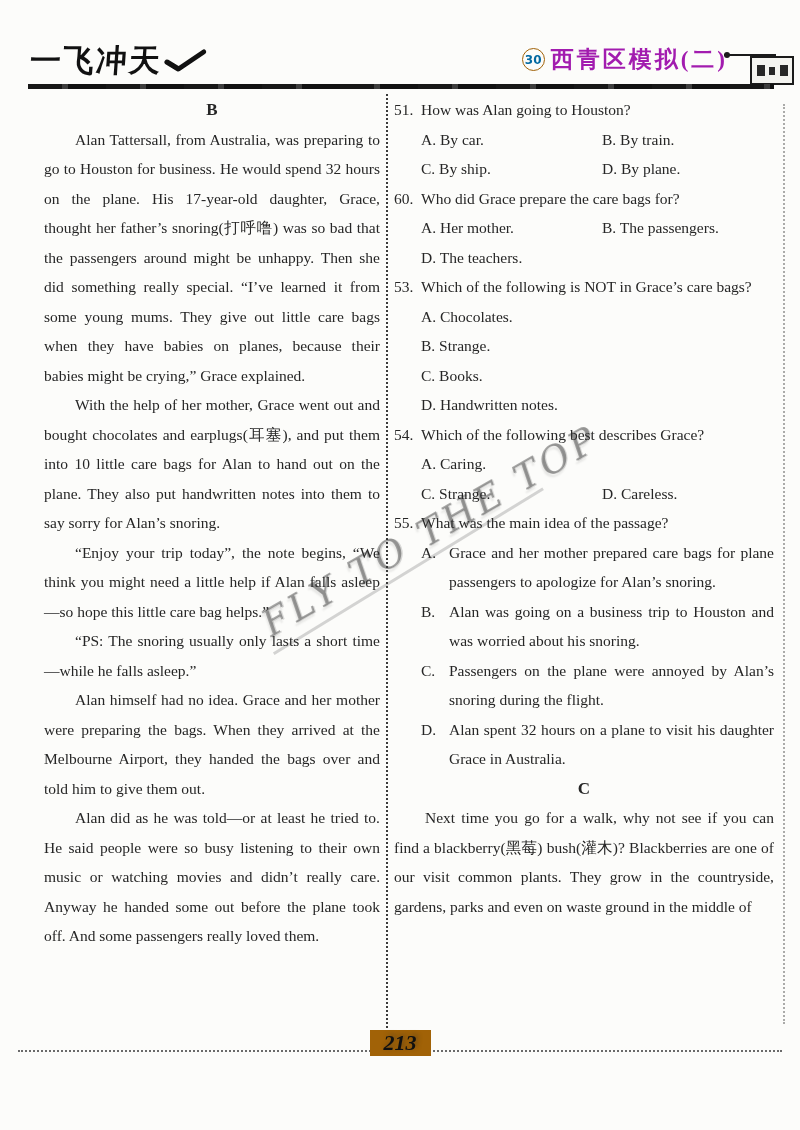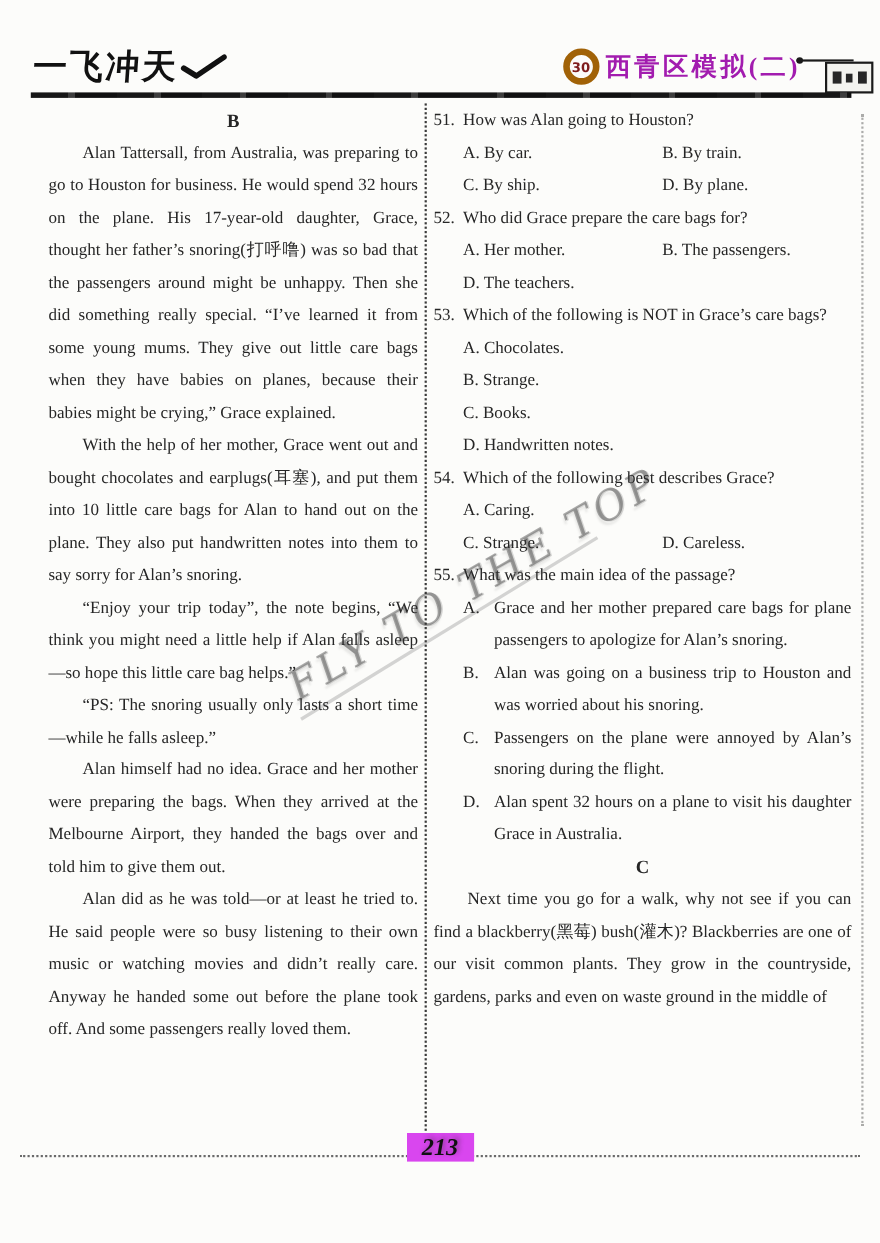--- a/index.html
+++ b/index.html
@@ -17,22 +17,22 @@
     font-family:"DejaVu Sans","Liberation Sans",sans-serif;
     font-weight:bold;font-size:31px;letter-spacing:2px;color:#111;
     transform:skewX(-4deg);
   }
   .logo .swoosh{margin-left:2px;display:inline-flex;}
   .header-right{
     position:absolute;right:46px;top:6px;display:flex;align-items:center;gap:6px;
   }
   .circ-num{
     display:inline-flex;align-items:center;justify-content:center;
-    width:21px;height:21px;border:6px solid #a16207;border-radius:50%;
-    font-family:"DejaVu Sans",sans-serif;font-size:12px;font-weight:bold;color:#7f1d1d;
+    width:21px;height:21px;border:1px solid #a16207;border-radius:50%;
+    font-family:"DejaVu Sans",sans-serif;font-size:12px;font-weight:bold;color:#0369a1;
   }
   .h-title{
     font-weight:bold;font-size:23px;color:#a21caf;
     letter-spacing:3px;white-space:nowrap;
   }
   .stamp-wrap{position:absolute;right:-20px;top:16px;width:70px;height:30px;}
   .stamp-line{position:absolute;left:0;top:0;width:52px;border-top:2px solid #1b1b1b;}
   .stamp-line:before{content:"";position:absolute;left:0;top:-4px;width:6px;height:6px;background:#1b1b1b;border-radius:50%;}
   .stamp{
     position:absolute;right:0;top:2px;width:40px;height:25px;
@@ -81,21 +81,21 @@
   .watermark:after{
     content:"";position:absolute;left:-6px;right:30px;bottom:-4px;
     border-bottom:3px solid rgba(70,70,70,0.22);
     transform:rotate(-1.5deg);
   }
 
   
   .footer-line{position:absolute;left:18px;right:18px;top:1050px;border-top:2px dotted #6a6a6a;}
   .page-num-wrap{position:absolute;left:0;right:0;top:1030px;text-align:center;z-index:3;}
   .page-num{
-    display:inline-block;background:#d946ef;padding:0 14px;
+    display:inline-block;background:#a16207;padding:0 14px;
     font-weight:bold;font-style:italic;font-size:22px;color:#101010;
     text-shadow:2px -2px 5px rgba(40,40,40,0.45);
   }
 </style>
 </head>
 <body>
 
 <div class="page">
 
   <div class="header">
@@ -144,21 +144,21 @@
           <div class="opt-row">
             <span class="opt-a">A. By car.</span>
             <span class="opt-b">B. By train.</span>
           </div>
           <div class="opt-row">
             <span class="opt-a">C. By ship.</span>
             <span class="opt-b">D. By plane.</span>
           </div>
         </div>
         <div class="question">
-          <div class="qhead">Who did Grace prepare the care bags for?<span class="qnum">52.</span></div>
+          <div class="qhead">Who did Grace prepare the care bags for?<span class="qnum">60.</span></div>
           <div class="opt-row">
             <span class="opt-a">A. Her mother.</span>
             <span class="opt-b">B. The passengers.</span>
           </div>
           <div class="opt-row">
             <span class="opt-b">D. The teachers.</span>
           </div>
         </div>
         <div class="question">
           <div class="qhead">Which of the following is NOT in Grace’s care bags?<span class="qnum">53.</span></div>

